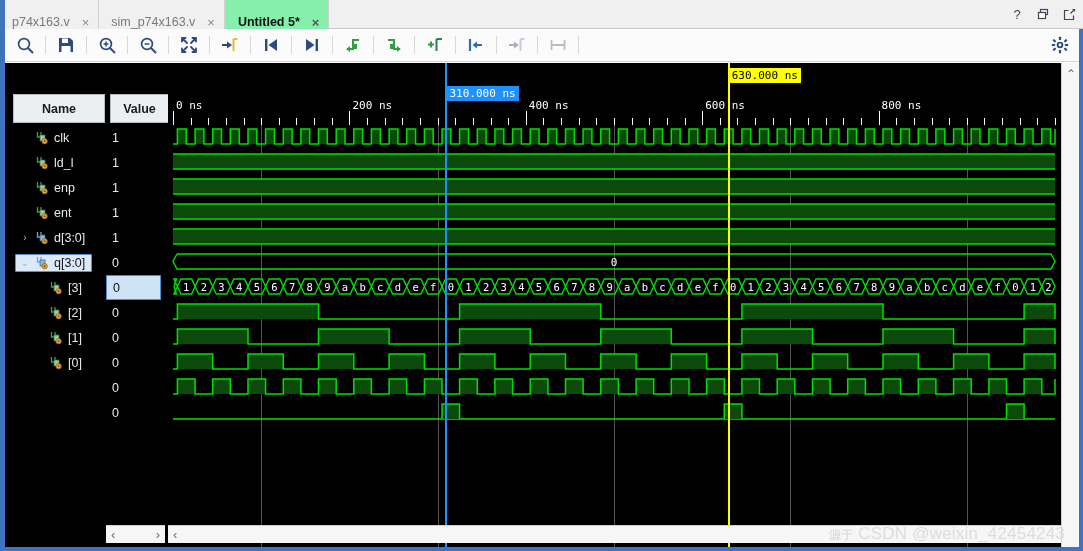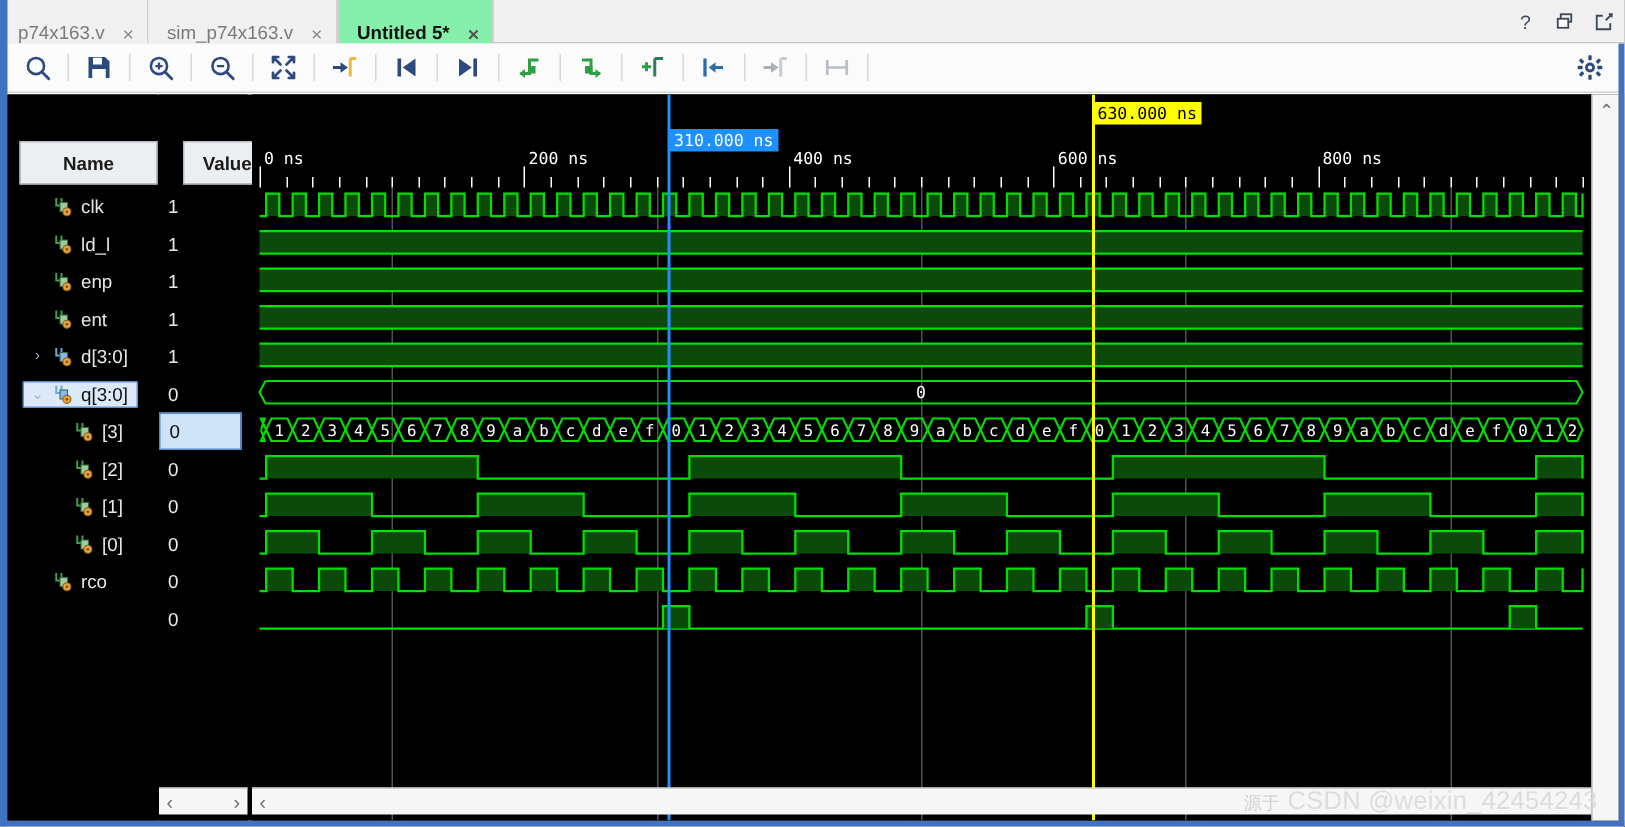--- a/index.html
+++ b/index.html
@@ -38,21 +38,21 @@
   .panel{position:absolute;left:5px;top:63px;width:1074px;height:484px;background:#000;}
 
   .namecol{position:absolute;left:0;top:0;width:100px;height:484px;background:#000;}
   .valcol{position:absolute;left:101px;top:0;width:59px;height:484px;background:#000;}
   .wavecol{position:absolute;left:163px;top:0;width:893px;height:484px;background:#000;overflow:hidden;}
 
   .colhdr{position:absolute;top:31px;height:29px;background:#eceff1;border:1px solid #b7bcc2;
           box-sizing:border-box;display:flex;align-items:center;justify-content:center;
           font-size:12.5px;font-weight:bold;color:#1b1b1b;}
   .hdr-name{left:8px;width:92px;text-align:right;}
-  .hdr-val{left:16px;width:59px;}
+  .hdr-val{left:4px;width:59px;}
 
   .rows{position:absolute;left:0;top:62px;width:100%;}
   .row{height:25px;display:flex;align-items:center;box-sizing:border-box;}
   .nm{padding-left:0;display:flex;align-items:center;gap:5px;font-size:12.5px;color:#e8e8e8;
       white-space:nowrap;}
   .twisty{width:12px;text-align:center;color:#9fb3c8;font-size:10px;flex:0 0 12px;}
   .sigicon{width:13px;height:14px;flex:0 0 13px;}
   .nm.sel{background:#dce9f8;color:#111;border:1px solid #5a8fd0;border-radius:1px;}
   .vrow{height:25px;display:flex;align-items:center;font-size:12.5px;color:#eaeaea;padding-left:6px;
         box-sizing:border-box;}
@@ -378,32 +378,20 @@
           <div class="row">
             <div class="nm" style="margin-left: 36px; padding: 2px 6px 2px 4px;">
               <span class="twisty" style="flex-basis: 0px; width: 0px;"></span>
               <svg class="sigicon" viewBox="0 0 13 14" width="13" height="14">
                 <path d="M1.5 1 V6 H5 V1" fill="none" stroke="#3fa34d" stroke-width="1.3"></path>
                 <rect x="4" y="4" width="5" height="6" fill="#9ccb9c" stroke="#3a6b3a" stroke-width=".7"></rect>
                 <circle cx="8.6" cy="10.2" r="2.7" fill="#e8a33d" stroke="#8a5f17" stroke-width=".7"></circle>
                 <circle cx="8.6" cy="10.2" r=".9" fill="#7a5312"></circle>
               </svg>
               <span>[0]</span>
-            </div>
-          </div>
-          <div class="row">
-            <div class="nm" style="margin-left: 22px; padding: 2px 6px 2px 4px;">
-              <span class="twisty" style="flex-basis: 0px; width: 0px;"></span>
-              <svg class="sigicon" viewBox="0 0 13 14" width="13" height="14">
-                <path d="M1.5 1 V6 H5 V1" fill="none" stroke="#3fa34d" stroke-width="1.3"></path>
-                <rect x="4" y="4" width="5" height="6" fill="#9ccb9c" stroke="#3a6b3a" stroke-width=".7"></rect>
-                <circle cx="8.6" cy="10.2" r="2.7" fill="#e8a33d" stroke="#8a5f17" stroke-width=".7"></circle>
-                <circle cx="8.6" cy="10.2" r=".9" fill="#7a5312"></circle>
-              </svg>
-              <span>rco</span>
             </div>
           </div>
         </div>
     </div>
 
     <div class="valcol">
       <div class="colhdr hdr-val">Value</div>
       <div class="rows" id="value-rows">
           <div class="vrow">1</div>
           <div class="vrow">1</div>

